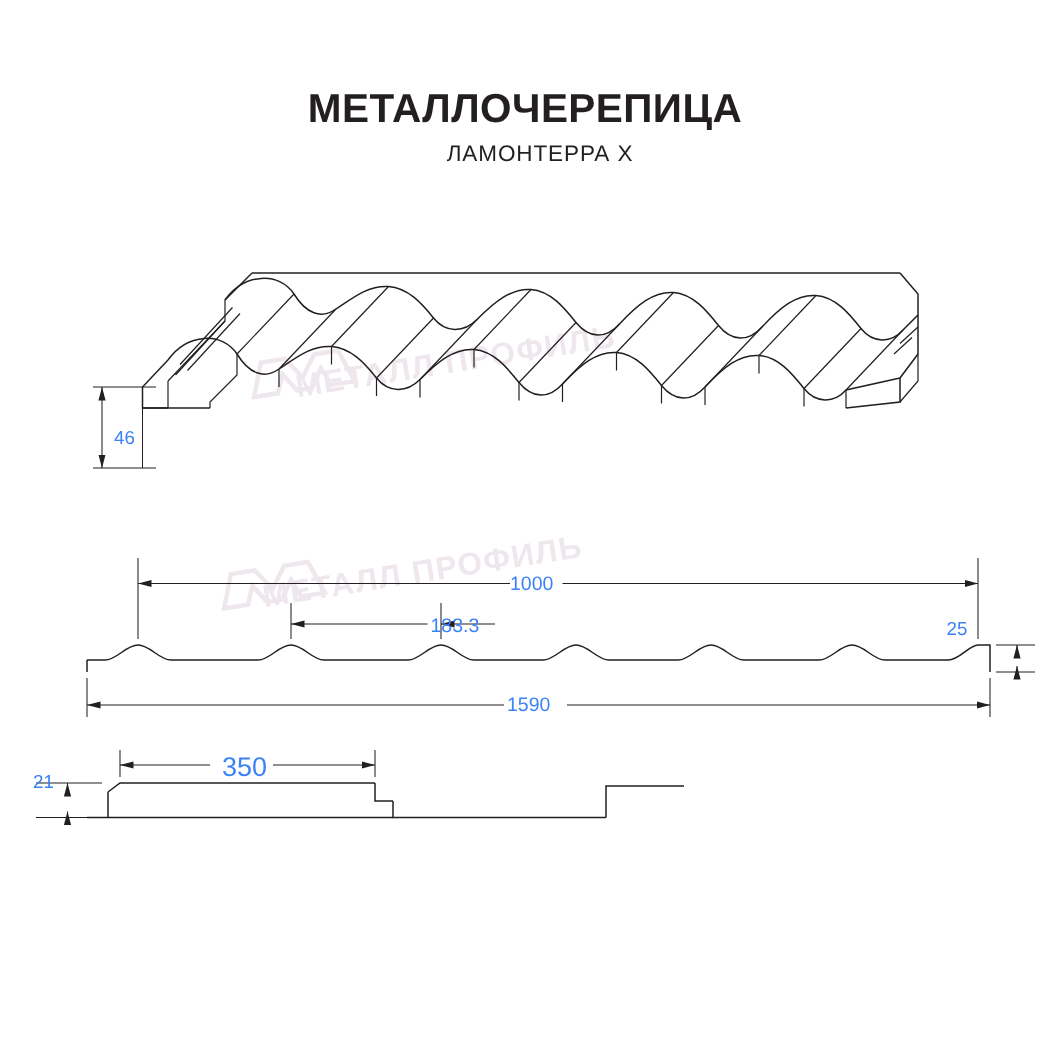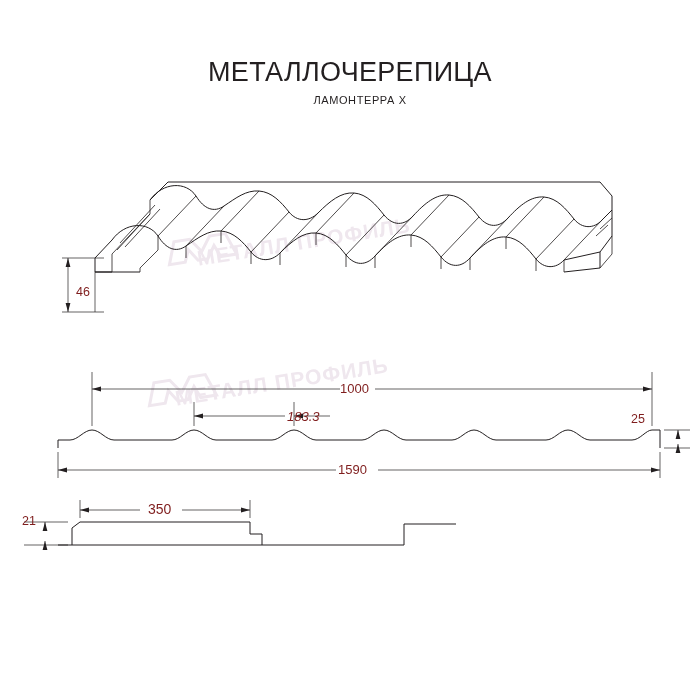--- a/index.html
+++ b/index.html
@@ -23,48 +23,48 @@
   }
   .title-block {
     position: absolute;
     left: 0;
     top: 58px;
     width: 700px;
     text-align: center;
   }
   .title-main {
     font-size: 27px;
-    font-weight: normal;
+    font-weight: bold;
     letter-spacing: 0.3px;
     line-height: 1.05;
     color: #231f20;
   }
   .title-sub {
-    font-size: 11px;
+    font-size: 15px;
     font-weight: normal;
     letter-spacing: 0.6px;
     margin-top: 8px;
     color: #231f20;
     margin-left: 20px;
   }
   .wm {
     position: absolute;
     font-family: "Liberation Sans", sans-serif;
     color: #efe7ee;
     font-weight: bold;
     letter-spacing: 1px;
     white-space: nowrap;
     user-select: none;
   }
   .wm1 { left: 196px; top: 230px; font-size: 21px; transform: rotate(-9deg); }
   .wm2 { left: 174px; top: 370px; font-size: 21px; transform: rotate(-9deg); }
   .dim-label {
     position: absolute;
     font-size: 12.5px;
-    color: #7f1d1d;
+    color: #3b82f6;
     white-space: nowrap;
   }
 </style>
 </head>
 <body>
 
 <div class="wm wm1">МЕТАЛЛ ПРОФИЛЬ</div>
 <div class="wm wm2">МЕТАЛЛ ПРОФИЛЬ</div>
 
 <svg id="sheet" viewBox="0 0 700 700">
@@ -253,18 +253,18 @@
 </svg>
 
 <div class="title-block">
   <div class="title-main">МЕТАЛЛОЧЕРЕПИЦА</div>
   <div class="title-sub">ЛАМОНТЕРРА X</div>
 </div>
 
 <div class="dim-label" style="left:76px; top:285px;">46</div>
 
 <div class="dim-label" style="left:340px; top:381px; font-size:13px;">1000</div>
-<div class="dim-label" style="left:287px; top:409px; font-size:13px;font-style:italic;">183.3</div>
+<div class="dim-label" style="left:287px; top:409px; font-size:13px;">183.3</div>
 <div class="dim-label" style="left:338px; top:462px; font-size:13px;">1590</div>
 <div class="dim-label" style="left:631px; top:412px;">25</div>
 
-<div class="dim-label" style="left:148px; top:501px; font-size:14px;">350</div>
+<div class="dim-label" style="left:148px; top:501px; font-size:18px;">350</div>
 <div class="dim-label" style="left:22px; top:514px;text-align:center;">21</div>
 
 </body></html>

